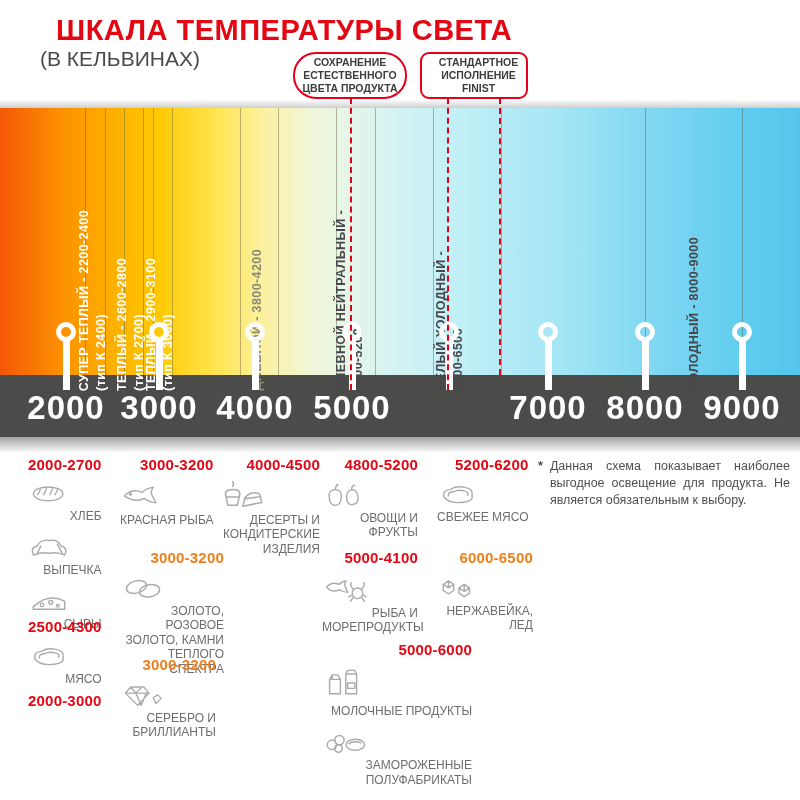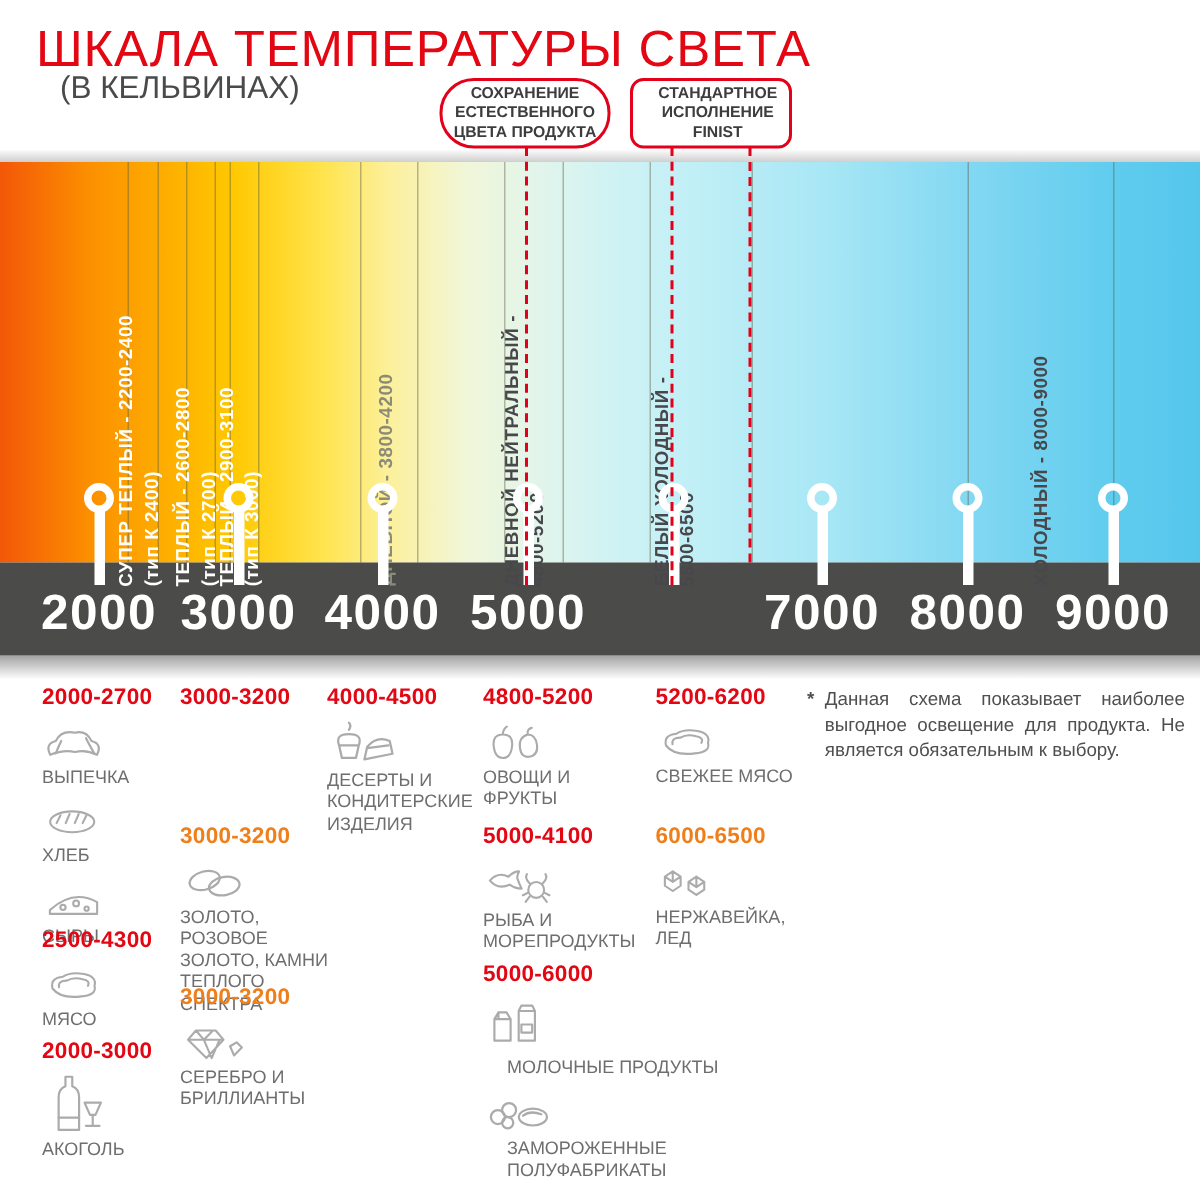--- a/index.html
+++ b/index.html
@@ -2,21 +2,21 @@
 <html><head>
 <meta charset="utf-8">
 <style>
   html,body{margin:0;padding:0;}
   body{
     width:800px;height:800px;position:relative;background:#fff;
     font-family:"Liberation Sans","DejaVu Sans",sans-serif;overflow:hidden;
   }
   .abs{position:absolute;}
   
-  .title{left:24px;top:14px;font-size:34px;font-weight:normal;color:#e30613;letter-spacing:.5px;}
+  .title{left:56px;top:14px;font-size:29px;font-weight:bold;color:#e30613;letter-spacing:.5px;}
   .subtitle{left:40px;top:47px;font-size:21px;color:#4a4a4a;}
   
   .callout{
     background:#fff;border:2px solid #e2001a;border-radius:9px;color:#3d3d3d;
     font-size:10.5px;font-weight:bold;text-align:center;line-height:1.25;
     padding:4px 3px;box-sizing:border-box;display:flex;align-items:center;justify-content:center;
     z-index:6;
   }
   .callout.c1{left:293px;top:52px;width:114px;height:47px;border-radius:23px;}
   .callout.c2{left:420px;top:52px;width:108px;height:47px;padding-left:12px;}
@@ -42,29 +42,29 @@
   .band{position:absolute;left:0;top:267px;width:800px;height:62px;background:#4b4b49;}
   .tick{position:absolute;top:281px;width:100px;text-align:center;font-size:33px;
     font-weight:bold;color:#fff;letter-spacing:1px;z-index:5;}
   .shadow{position:absolute;left:0;top:329px;width:800px;height:16px;
     background:linear-gradient(rgba(70,70,70,.5),rgba(255,255,255,0));}
   .rdash{position:absolute;width:0;border-left:2px dashed #e2001a;z-index:6;}
   .rd1{left:350px;top:-10px;height:292px;}
   .rd2{left:447px;top:-10px;height:292px;}
   .rd3{left:499px;top:-10px;height:277px;}
   
-  .lblock{position:absolute;}
+  .lblock{position:absolute;text-align:right;}
   .range{font-size:15px;font-weight:bold;color:#e30613;margin-bottom:7px;letter-spacing:.2px;}
   .range.orange{color:#ef7f1a;}
   .item{margin-bottom:9px;}
   .icn{display:block;margin-bottom:3px;}
   .icn path,.icn ellipse,.icn circle,.icn rect{fill:none;stroke:#ababab;stroke-width:1.6;
     stroke-linecap:round;stroke-linejoin:round;}
   .ilabel{font-size:12px;color:#6e6e6e;line-height:1.2;max-width:96px;}
-  .ilabel.wide{max-width:150px;margin-left:16px;}
+  .ilabel.wide{max-width:150px;}
   
   .footnote{left:538px;top:458px;width:252px;display:flex;gap:7px;
     font-size:12.5px;color:#4f4f4f;line-height:1.35;}
   .footnote .mark{font-weight:bold;}
   .footnote .txt{text-align:justify;}
 </style>
 </head>
 <body>
 
 <div class="abs title">ШКАЛА ТЕМПЕРАТУРЫ СВЕТА</div>
@@ -149,32 +149,32 @@
   <div class="tick" style="left:205px">4000</div>
   <div class="tick" style="left:302px">5000</div>
   <div class="tick" style="left:498px">7000</div>
   <div class="tick" style="left:595px">8000</div>
   <div class="tick" style="left:692px">9000</div>
 </div>
 
 <div class="lblock" style="left:28px;top:456px">
   <div class="range">2000-2700</div>
   <div class="item">
+    <svg class="icn" width="42" height="26" viewBox="0 0 48 30">
+        <ellipse cx="23" cy="16" rx="17" ry="8"></ellipse>
+        <path d="M14 11 l-3 6 M21 10 l-3 7 M28 10 l-3 7 M34 11 l-3 6"></path>
+      </svg>
+    <div class="ilabel">ХЛЕБ</div>
+  </div>
+  <div class="item">
     <svg class="icn" width="44" height="28" viewBox="0 0 48 30">
         <path d="M6 25 Q2 17 10 15 Q14 7 24 9 Q32 7 36 15 Q44 17 40 25 Q32 21 24 23 Q16 21 6 25 Z"></path>
         <path d="M14 15 Q12 19 10 24 M32 13 Q34 17 38 24"></path>
       </svg>
     <div class="ilabel">ВЫПЕЧКА</div>
-  </div>
-  <div class="item">
-    <svg class="icn" width="42" height="26" viewBox="0 0 48 30">
-        <ellipse cx="23" cy="16" rx="17" ry="8"></ellipse>
-        <path d="M14 11 l-3 6 M21 10 l-3 7 M28 10 l-3 7 M34 11 l-3 6"></path>
-      </svg>
-    <div class="ilabel">ХЛЕБ</div>
   </div>
   <div class="item">
     <svg class="icn" width="42" height="27" viewBox="0 0 48 30">
         <path d="M6 25 L42 25 L42 16 Q24 6 6 22 Z"></path>
         <circle cx="16" cy="20" r="2"></circle>
         <circle cx="26" cy="17" r="2.2"></circle>
         <circle cx="34" cy="21" r="1.6"></circle>
       </svg>
     <div class="ilabel">СЫРЫ</div>
   </div>
@@ -184,32 +184,31 @@
   <div class="item">
     <svg class="icn" width="42" height="27" viewBox="0 0 48 30">
         <path d="M8 19 Q6 11 16 10 Q22 6 32 8 Q42 10 40 17 Q42 24 30 25 Q14 27 8 19 Z"></path>
         <path d="M13 18 Q12 13 19 13 Q24 10 31 12 Q37 13 35 17"></path>
       </svg>
     <div class="ilabel">МЯСО</div>
   </div>
 </div>
 <div class="lblock" style="left:28px;top:692px">
   <div class="range">2000-3000</div>
-  <div class="item">
-    <svg class="icn" width="44" height="40" viewBox="0 0 48 44">
-        <path d="M17 2 h5 v7 q5 2 5 8 v24 h-15 v-24 q0 -6 5 -8 z"></path>
-        <path d="M12 32 h15"></path>
-        <path d="M31 21 h12 l-4 9 h-4 z M37 30 v8 M32 38 h10"></path>
-      </svg>
-    <div class="ilabel">АКОГОЛЬ</div>
-  </div>
 </div>
 
 <div class="lblock" style="left:120px;top:456px">
   <div class="range">3000-3200</div>
+  <div class="item">
+    <svg class="icn" width="42" height="30" viewBox="0 0 48 32">
+        <path d="M5 17 Q14 8 25 13 Q31 8 38 7 Q35 12 36 15 Q38 19 41 25 Q33 24 28 20 Q16 25 5 17 Z"></path>
+        <circle cx="12" cy="15" r="1"></circle>
+      </svg>
+    <div class="ilabel">КРАСНАЯ РЫБА</div>
+  </div>
 </div>
 <div class="lblock" style="left:120px;top:549px">
   <div class="range orange">3000-3200</div>
   <div class="item">
     <svg class="icn" width="46" height="28" viewBox="0 0 48 30">
         <ellipse cx="17" cy="15" rx="11" ry="6.5" transform="rotate(-15 17 15)"></ellipse>
         <ellipse cx="31" cy="19" rx="11" ry="6.5" transform="rotate(-10 31 19)"></ellipse>
       </svg>
     <div class="ilabel" style="max-width:104px">ЗОЛОТО, РОЗОВОЕ ЗОЛОТО, КАМНИ ТЕПЛОГО СПЕКТРА</div>
   </div>

